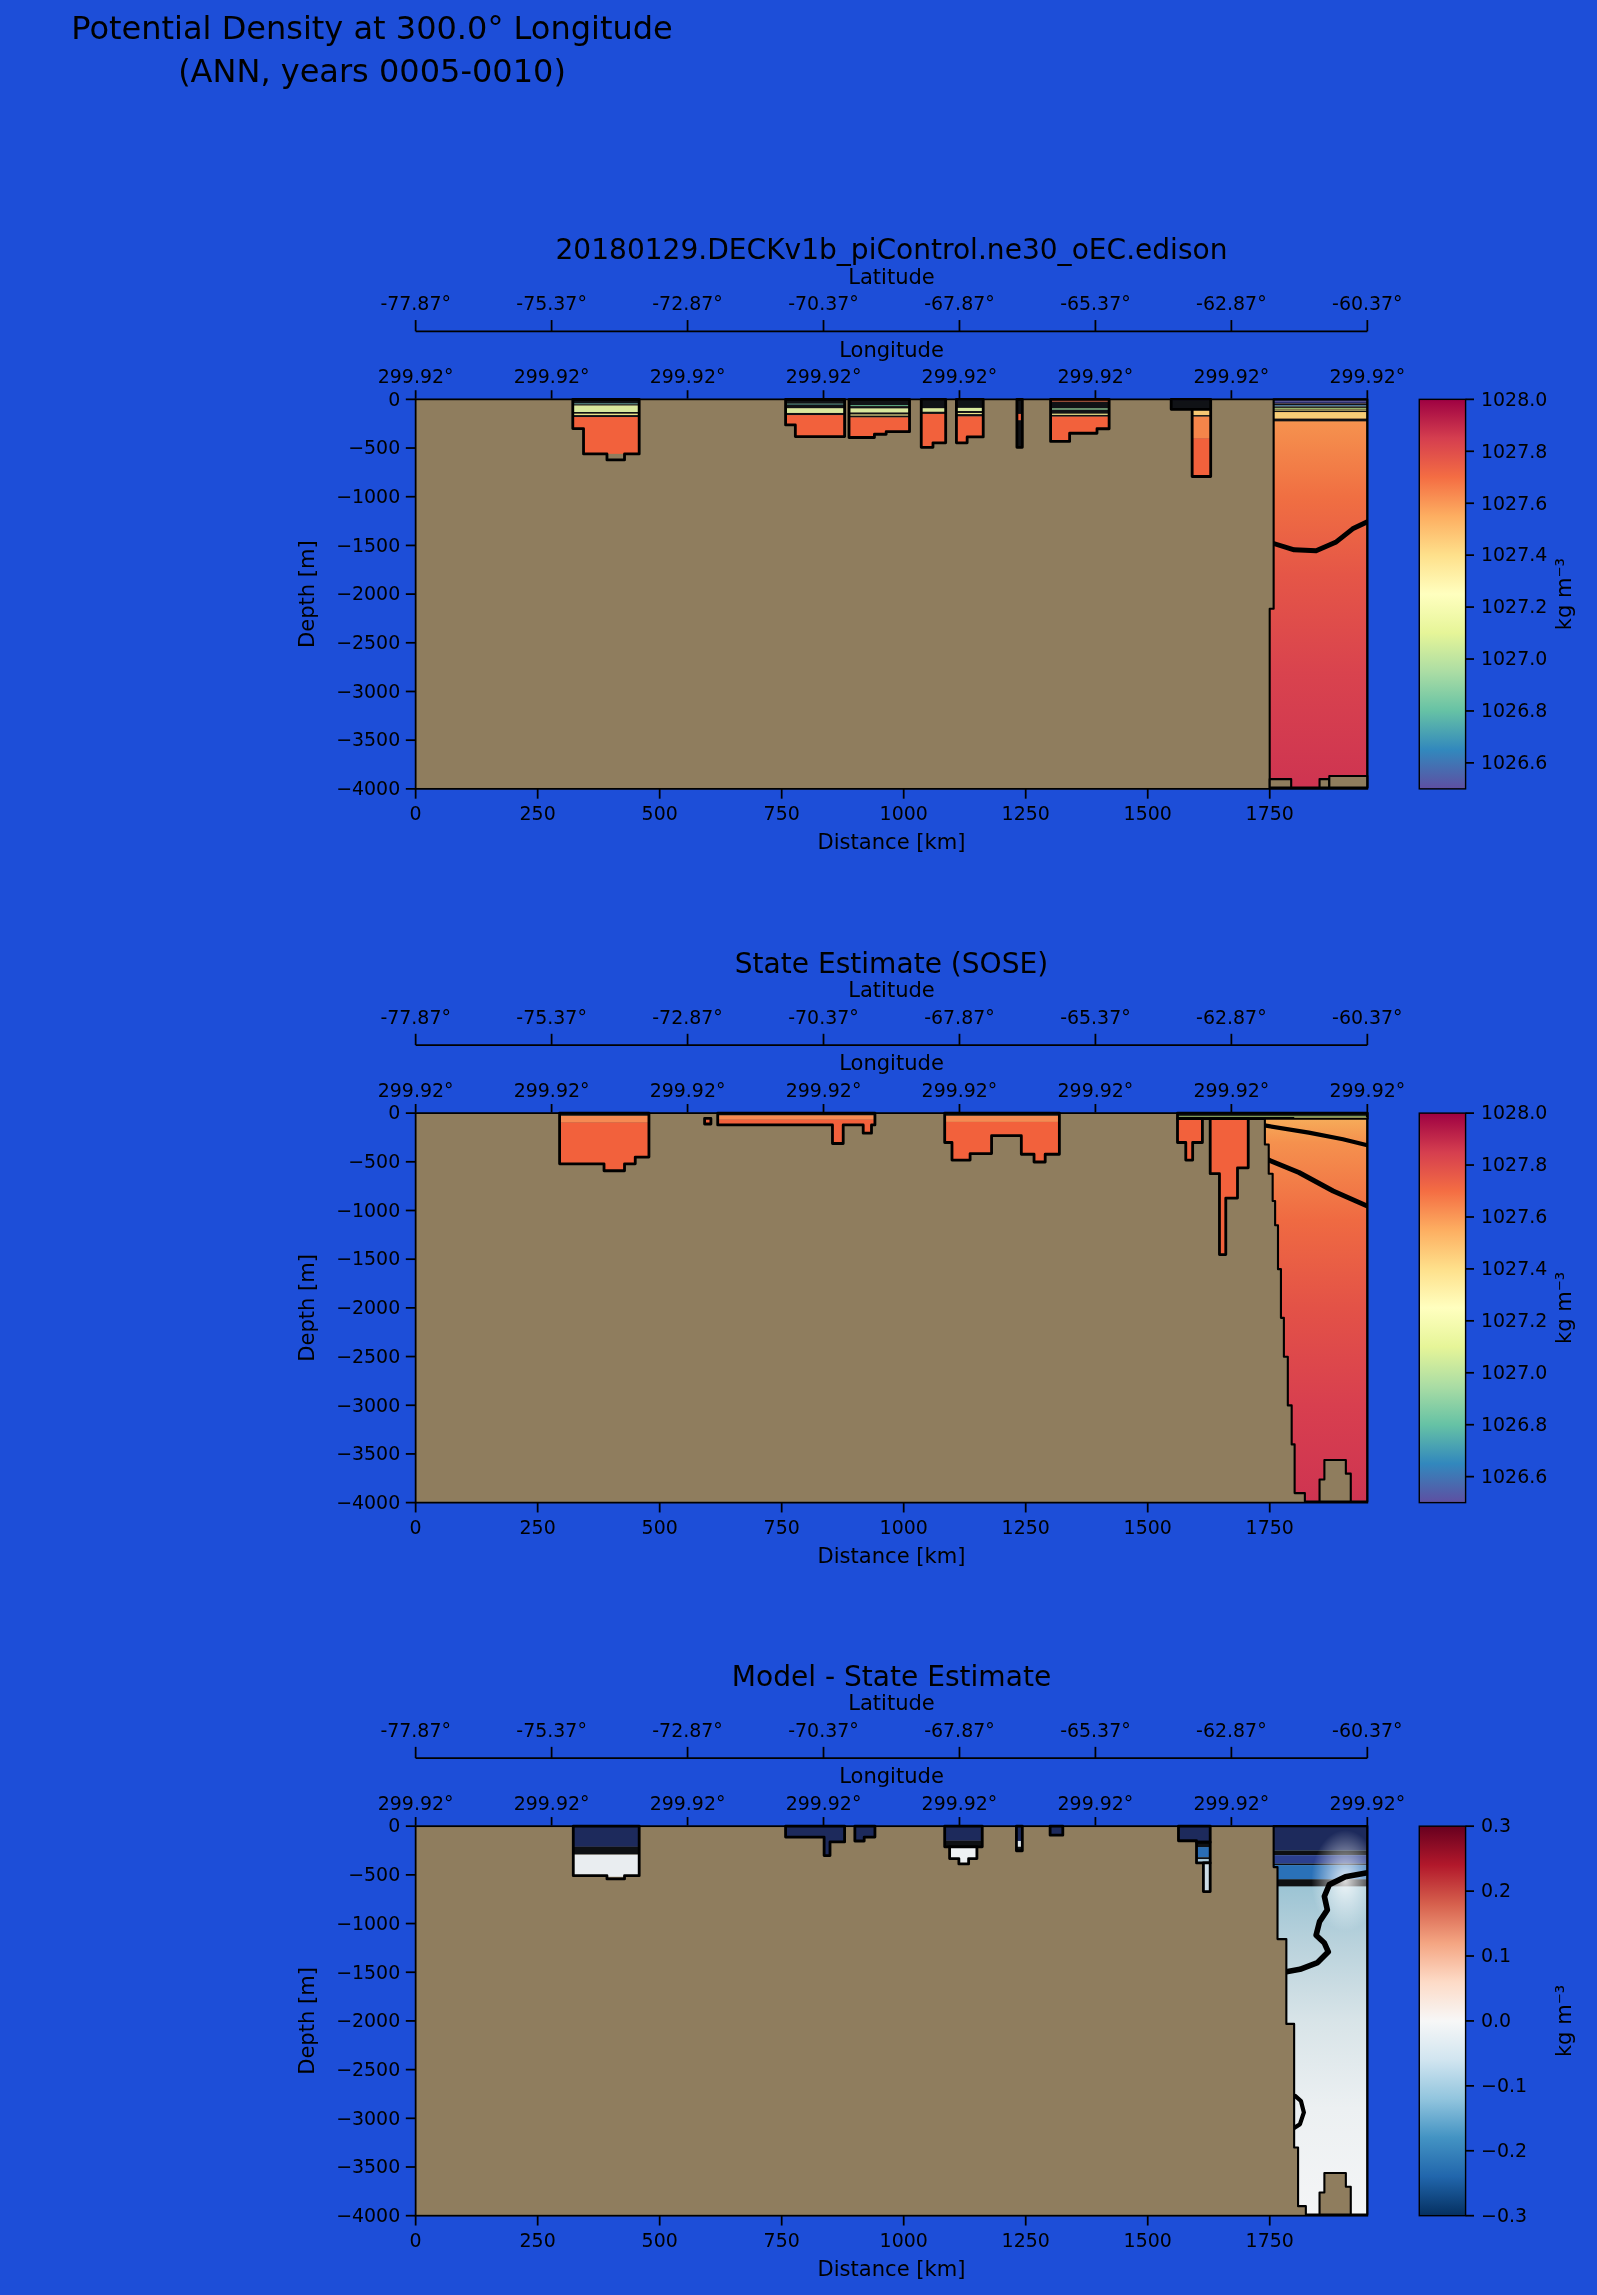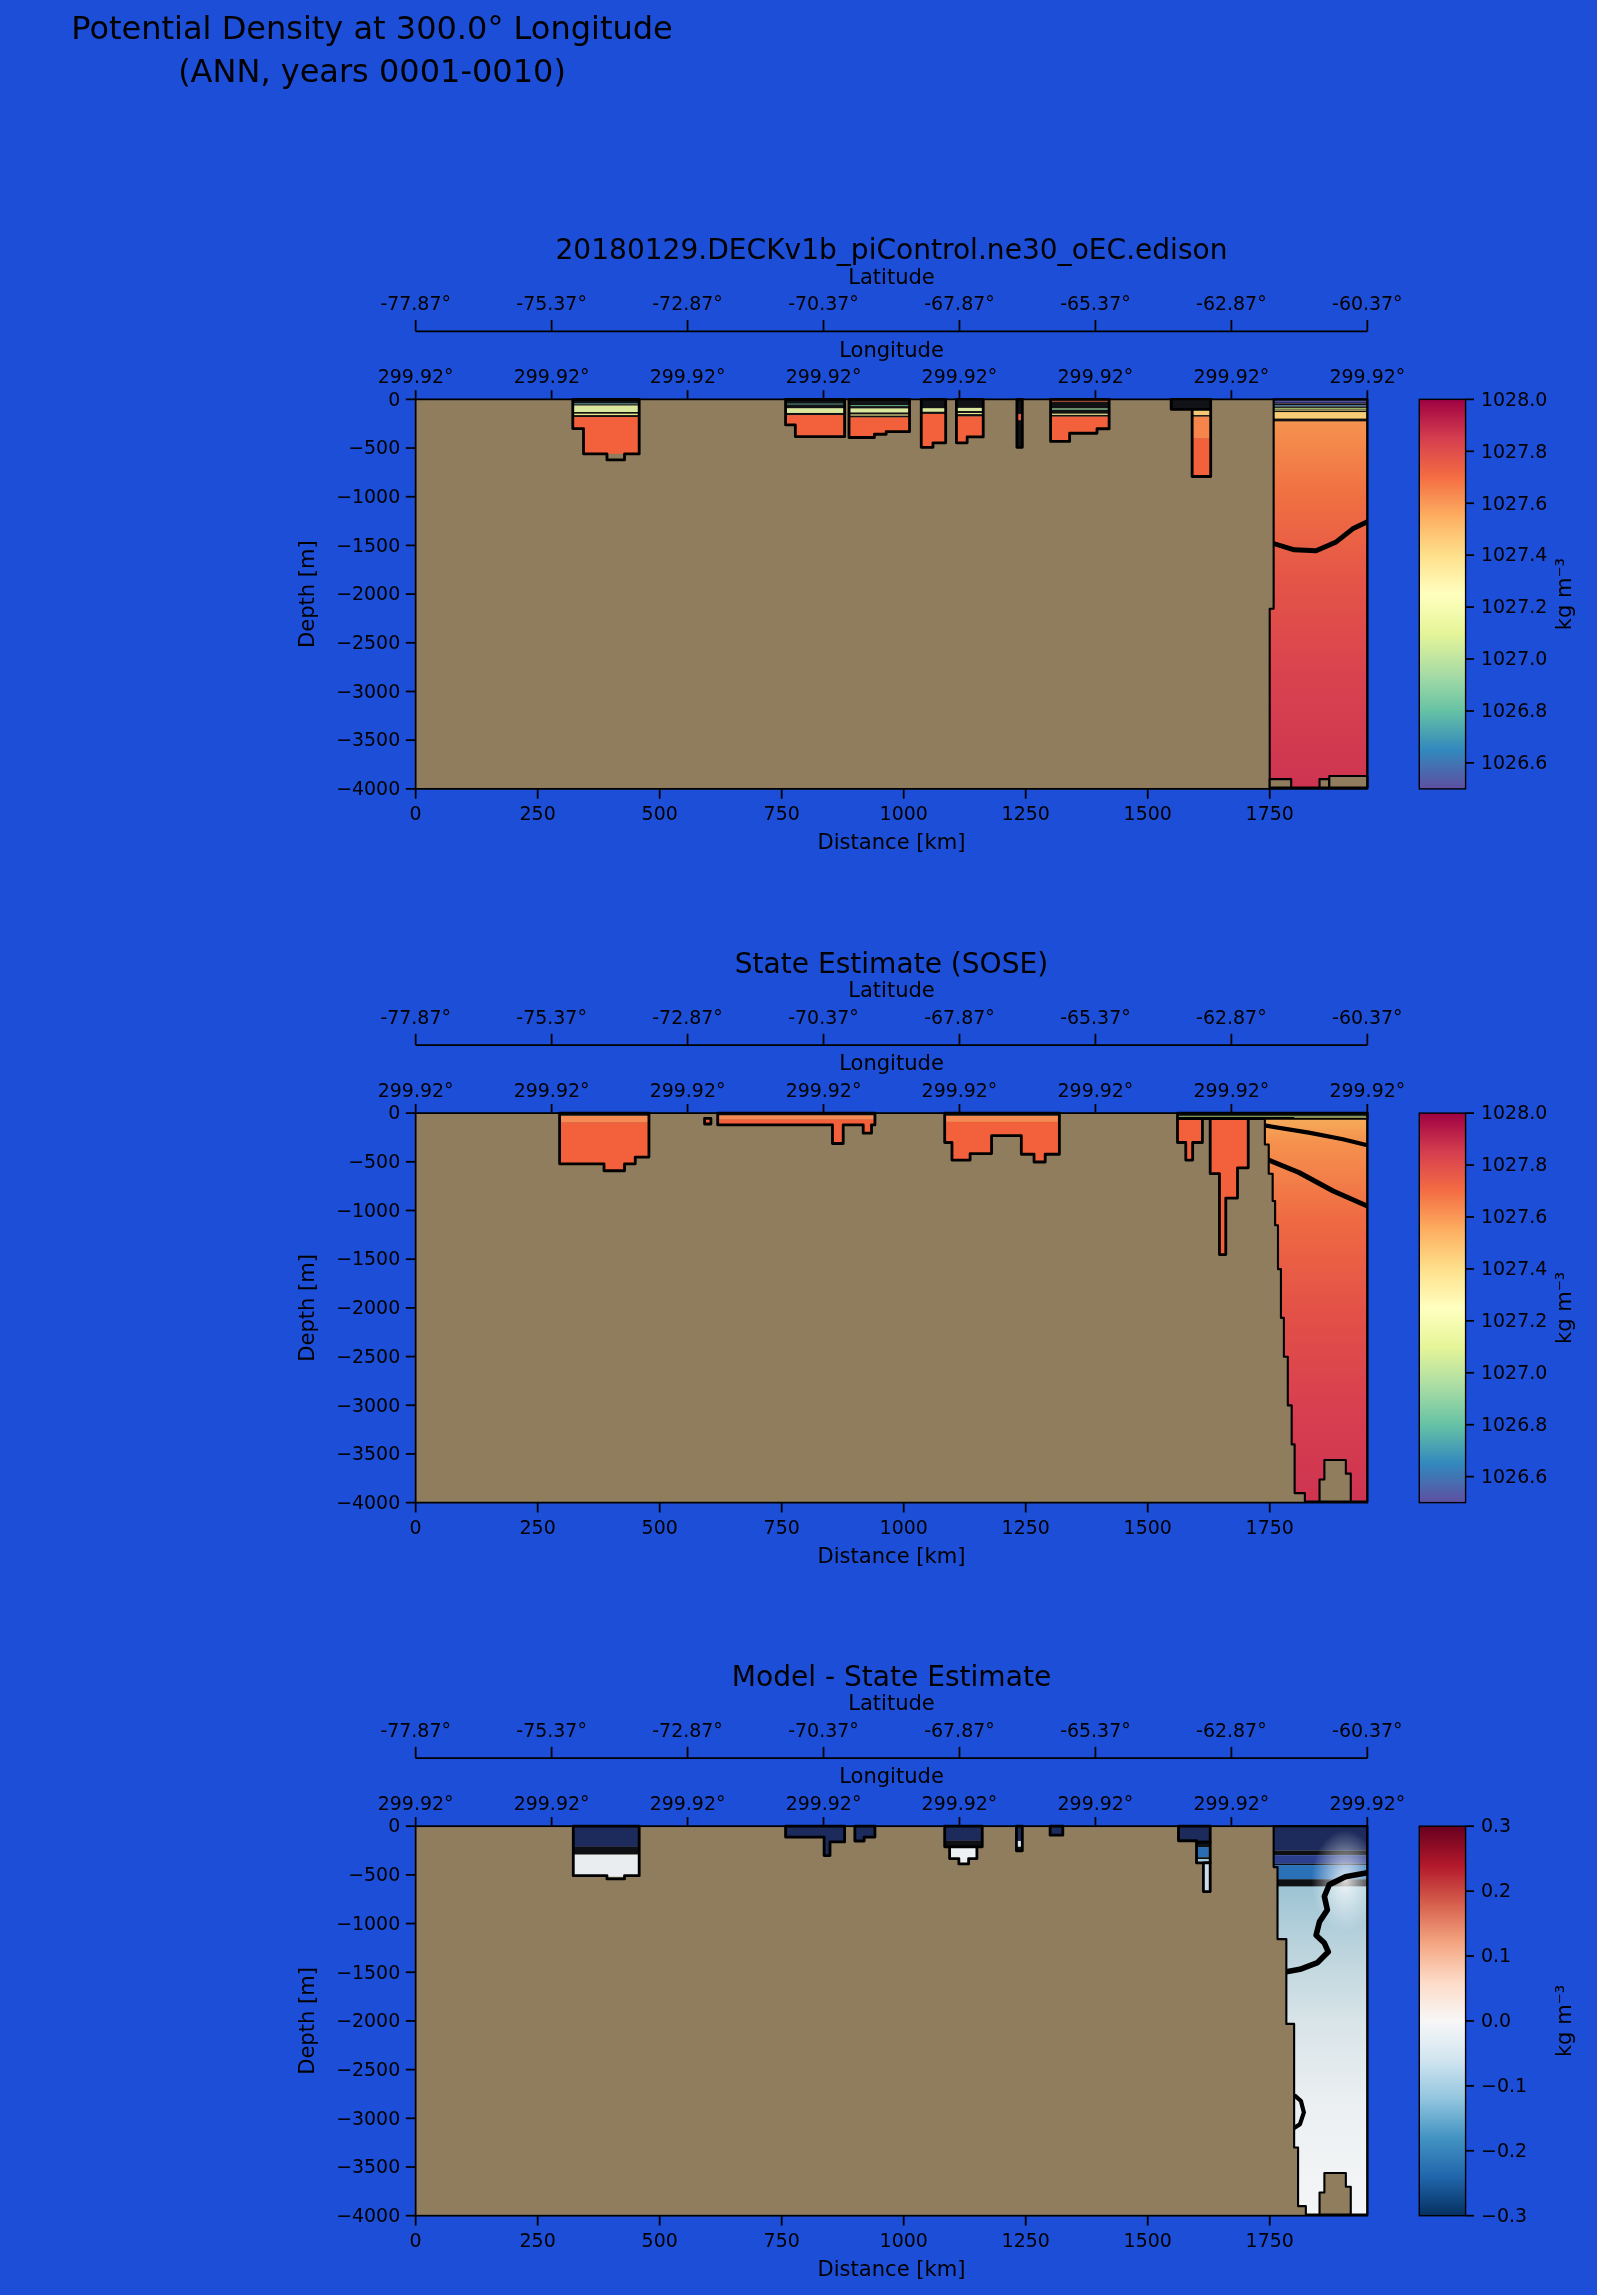--- a/index.html
+++ b/index.html
@@ -9,21 +9,21 @@
              font-size:32px;line-height:1.34;color:#000;}
   svg{position:absolute;top:0;left:0;}
   text{font-family:"DejaVu Sans","Liberation Sans",sans-serif;}
 </style>
 </head>
 <body>
 
 <div id="fig">
   <div id="fig-title">
     <div>Potential Density at 300.0° Longitude</div>
-    <div>(ANN, years 0001-0010)</div>
+    <div>(ANN, years 0005-0010)</div>
   </div>
   <svg id="plot-svg" width="1597" height="2295" viewBox="0 0 2275 3270">
       <defs>
         <clipPath id="c0">
           <path d="M815.9 569.0 L910.5 569.0 L910.5 646.7 L889.6 646.7 L889.6 655.3 L864.6 655.3 L864.6 646.7 L831.2 646.7 L831.2 610.6 L815.9 610.6 Z"></path>
         </clipPath>
         <clipPath id="c1">
           <path d="M1119.1 569.0 L1203.2 569.0 L1203.2 622.0 L1133.0 622.0 L1133.0 605.4 L1119.1 605.4 Z"></path>
         </clipPath>
         <clipPath id="c2">

